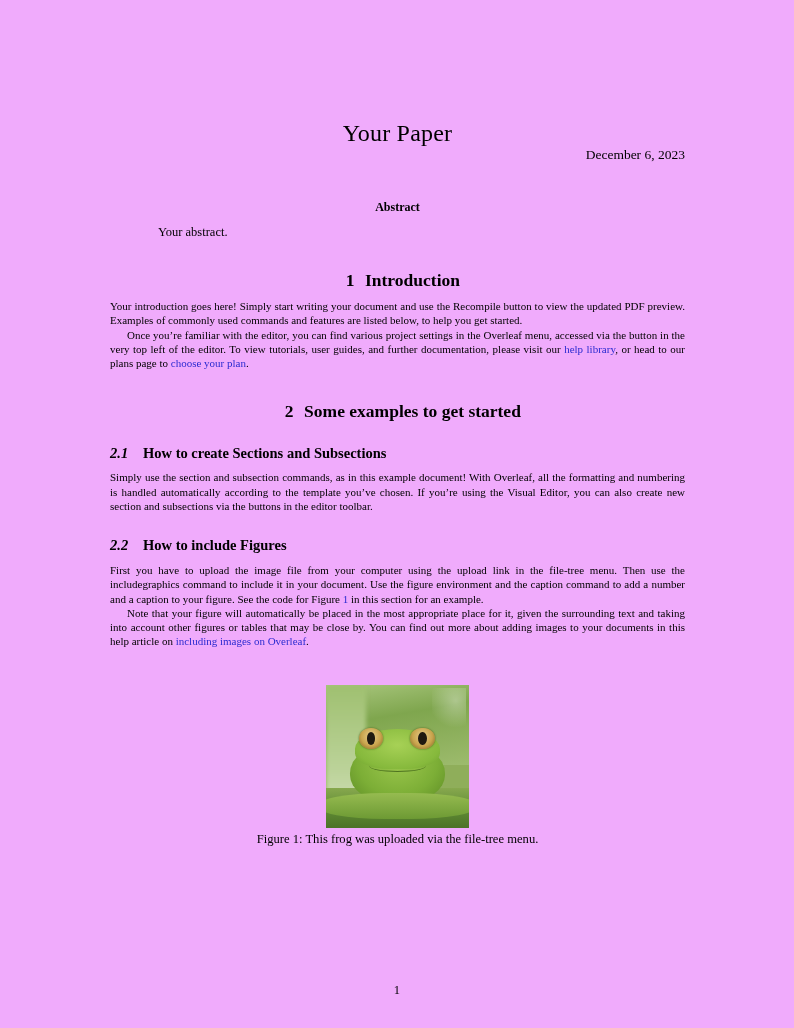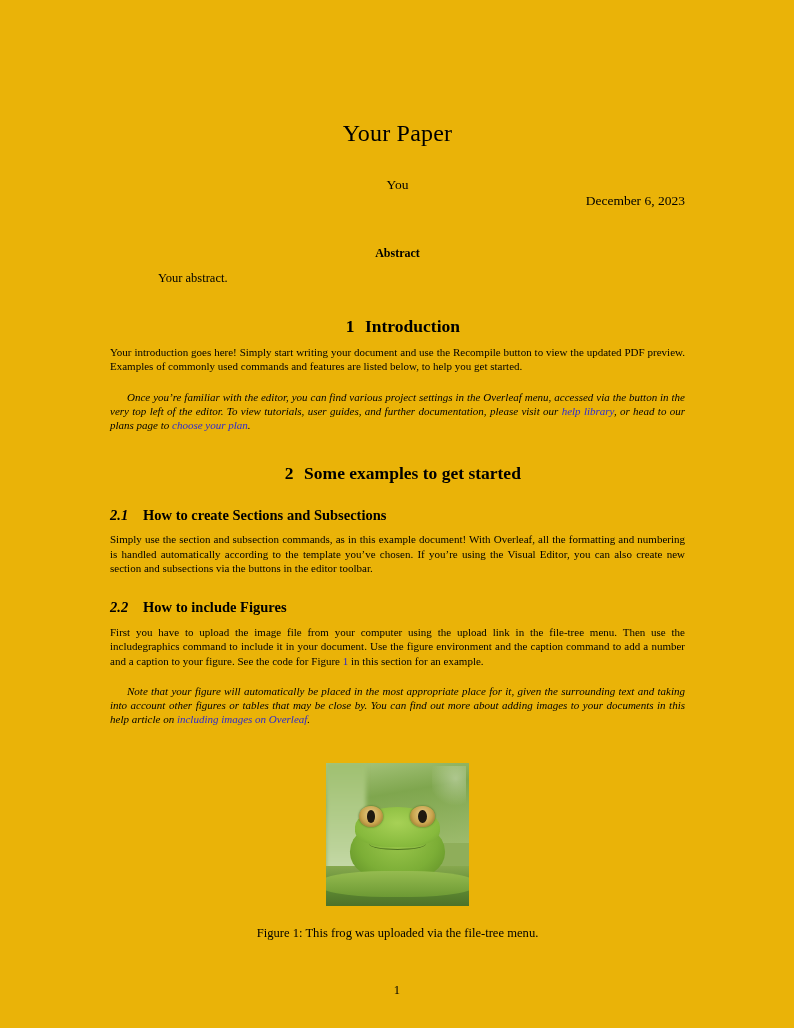--- a/index.html
+++ b/index.html
@@ -13,21 +13,21 @@
     font-family: "Liberation Serif", serif;
     color: #000000;
     overflow: hidden;
   }
   .page {
     position: relative;
     width: 794px;
     height: 1028px;
     box-sizing: border-box;
     padding: 0;
-    background: #eab308;
+    background: #f0abfc;
   }
   .content {
     position: absolute;
     left: 110px;
     top: 0;
     width: 575px;
   }
   .doc-title {
     text-align: center;
     font-size: 24px;
@@ -81,22 +81,21 @@
   }
   p.body {
     font-size: 11px;
     line-height: 1.30;
     margin: 9px 0 0 0;
     text-align: justify;
     text-justify: inter-word;
   }
   p.body.indent {
     text-indent: 17px;
-    margin-top: 16px;
-    font-style: italic;
+    margin-top: 0;
   }
   a.link {
     color: #2b2bd0;
     text-decoration: none;
   }
   .figure-block {
     margin-top: 36px;
     text-align: center;
   }
   .frog {
@@ -168,40 +167,38 @@
     border-radius: 0 0 50% 50%;
   }
   .frog .highlight {
     position: absolute;
     right: 2%; top: 2%;
     width: 24%; height: 30%;
     background: radial-gradient(circle at 70% 30%, rgba(255,255,255,0.35), rgba(255,255,255,0) 70%);
   }
   .figure-caption {
     font-size: 12.6px;
-    margin-top: 16px;
     text-align: center;
   }
   .page-number {
     position: absolute;
     left: 0;
     right: 0;
     bottom: 30px;
     text-align: center;
     font-size: 12.6px;
   }
 </style>
 </head>
 <body>
 
 <div class="page">
   <div class="content">
 
     <div class="doc-title">Your Paper</div>
-    <div class="doc-author">You</div>
     <div class="doc-date">December 6, 2023</div>
 
     <div class="abstract-heading">Abstract</div>
     <div class="abstract-body">Your abstract.</div>
 
     <h1 class="section">
       <span class="num">1</span><span>Introduction</span>
     </h1>
     <p class="body">Your introduction goes here! Simply start writing your document and use the Recompile button to view the updated PDF preview. Examples of commonly used commands and features are listed below, to help you get started.</p>
     <p class="body indent"><span>Once you’re familiar with the editor, you can find various project settings in the Overleaf menu, accessed via the button in the very top left of the editor. To view tutorials, user guides, and further documentation, please visit our </span><a class="link" href="#">help library</a><span>, or head to our plans page to </span><a class="link" href="#">choose your plan</a><span>.</span></p>

